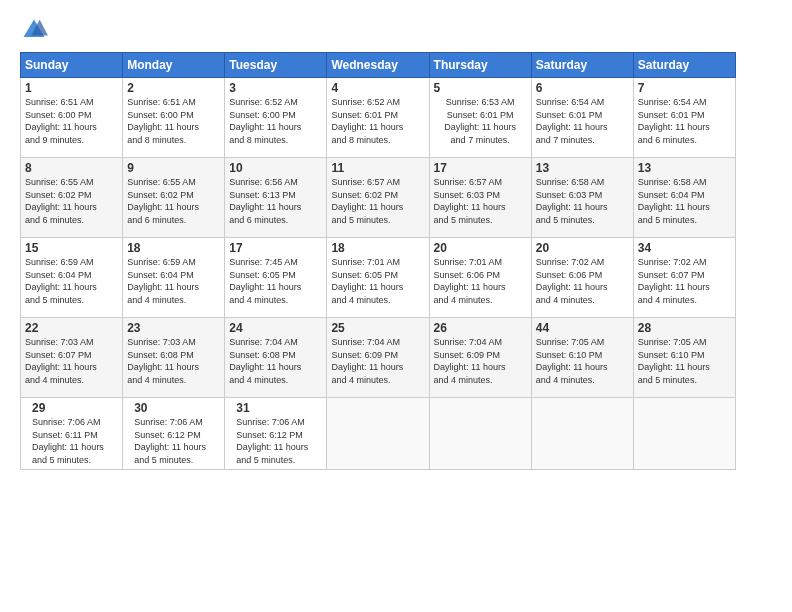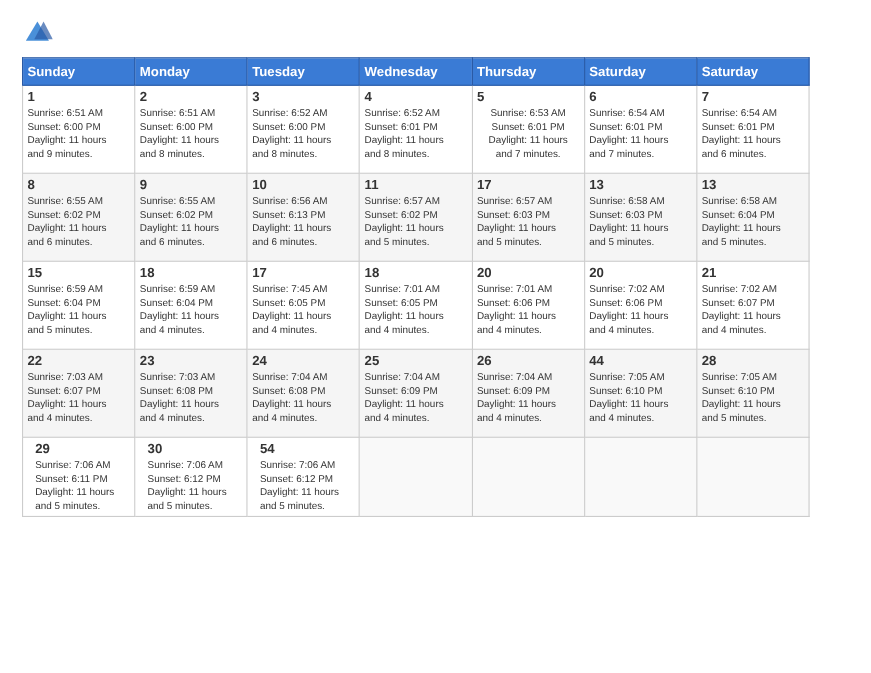--- a/index.html
+++ b/index.html
@@ -270,21 +270,21 @@
 and 4 minutes.</div>
           </td>
           <td>
             <span class="day-number">20</span>
             <div class="day-info" style="white-space: pre-line;">Sunrise: 7:02 AM
 Sunset: 6:06 PM
 Daylight: 11 hours
 and 4 minutes.</div>
           </td>
           <td>
-            <span class="day-number">21</span>
+            <span class="day-number">34</span>
             <div class="day-info" style="white-space: pre-line;">Sunrise: 7:02 AM
 Sunset: 6:07 PM
 Daylight: 11 hours
 and 4 minutes.</div>
           </td>
         </tr>
         <tr>
           <td>
             <span class="day-number">22</span>
             <div class="day-info" style="white-space: pre-line;">Sunrise: 7:03 AM
@@ -344,21 +344,21 @@
 and 5 minutes.</div>
           </td>
           <td>
             <span class="day-number">30</span>
             <div class="day-info" style="white-space: pre-line;">Sunrise: 7:06 AM
 Sunset: 6:12 PM
 Daylight: 11 hours
 and 5 minutes.</div>
           </td>
           <td>
-            <span class="day-number">54</span>
+            <span class="day-number">31</span>
             <div class="day-info" style="white-space: pre-line;">Sunrise: 7:06 AM
 Sunset: 6:12 PM
 Daylight: 11 hours
 and 5 minutes.</div>
           </td>
           <td class="empty-cell"></td>
           <td class="empty-cell"></td>
           <td class="empty-cell"></td>
           <td class="empty-cell"></td>
         </tr>

